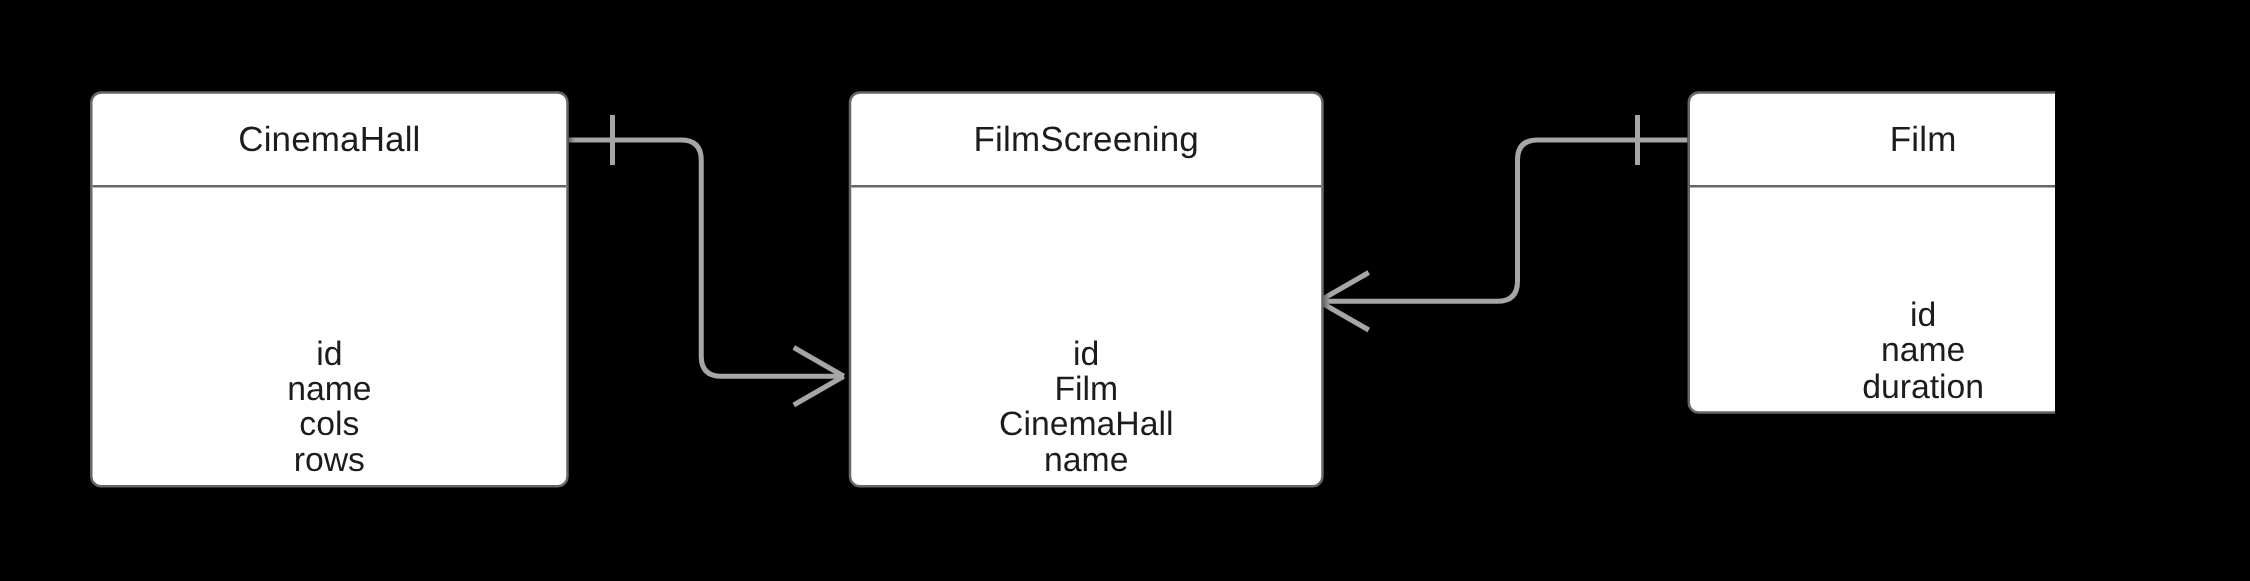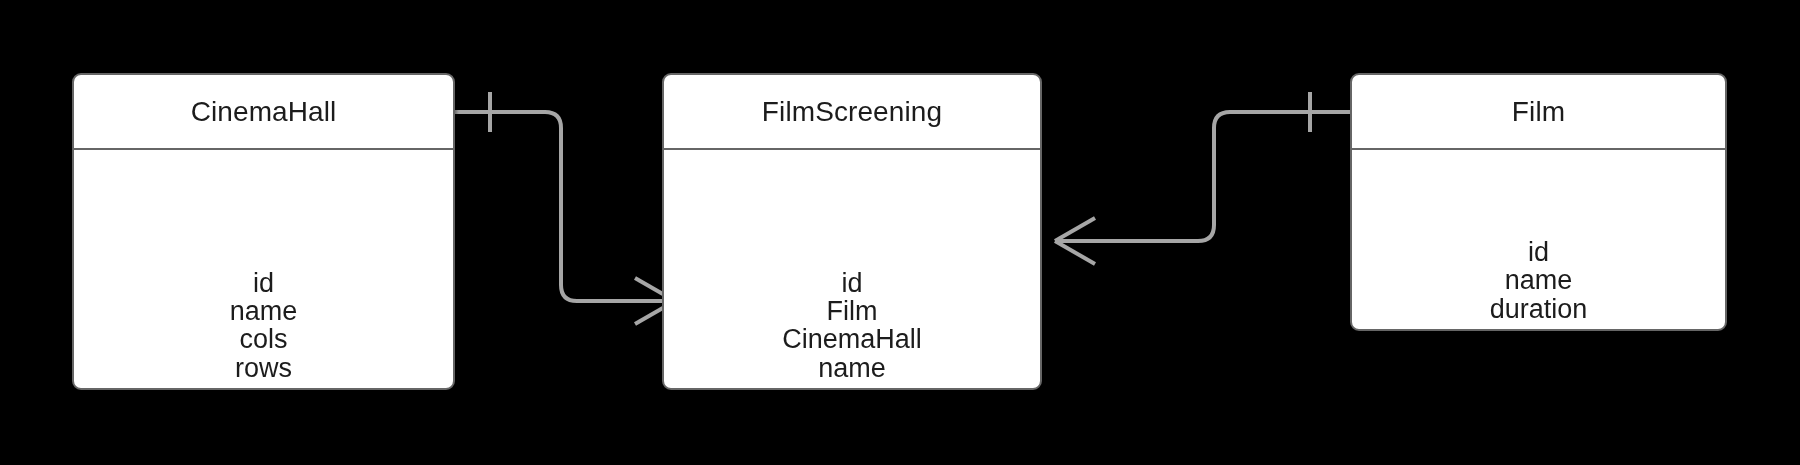--- a/index.html
+++ b/index.html
@@ -3,21 +3,21 @@
 <meta charset="utf-8">
 <title>ER Diagram</title>
 <style>
   html, body {
     margin: 0;
     padding: 0;
     background: #000000;
   }
   #canvas {
     position: relative;
-    width: 1800px;
+    width: 1644px;
     height: 465px;
     background: #000000;
     overflow: hidden;
     font-family: "Liberation Sans", sans-serif;
   }
   .entity {
     position: absolute;
     background: #ffffff;
     border: 2px solid #666666;
     border-radius: 9px;
@@ -107,21 +107,21 @@
   <div class="entity" style="left:72px; top:73px; width:383px; height:317px;">
     <div class="entity-header">CinemaHall</div>
     <div class="entity-attrs">
       <div class="attr">id</div>
       <div class="attr">name</div>
       <div class="attr">cols</div>
       <div class="attr">rows</div>
     </div>
   </div>
 
-  <div class="entity" style="left:662px; top:73px; width:380px; height:317px;">
+  <div class="entity" style="left:679px; top:73px; width:380px; height:317px;">
     <div class="entity-header">FilmScreening</div>
     <div class="entity-attrs">
       <div class="attr">id</div>
       <div class="attr">Film</div>
       <div class="attr">CinemaHall</div>
       <div class="attr">name</div>
     </div>
   </div>
 
   <div class="entity" style="left:1350px; top:73px; width:377px; height:258px;">

